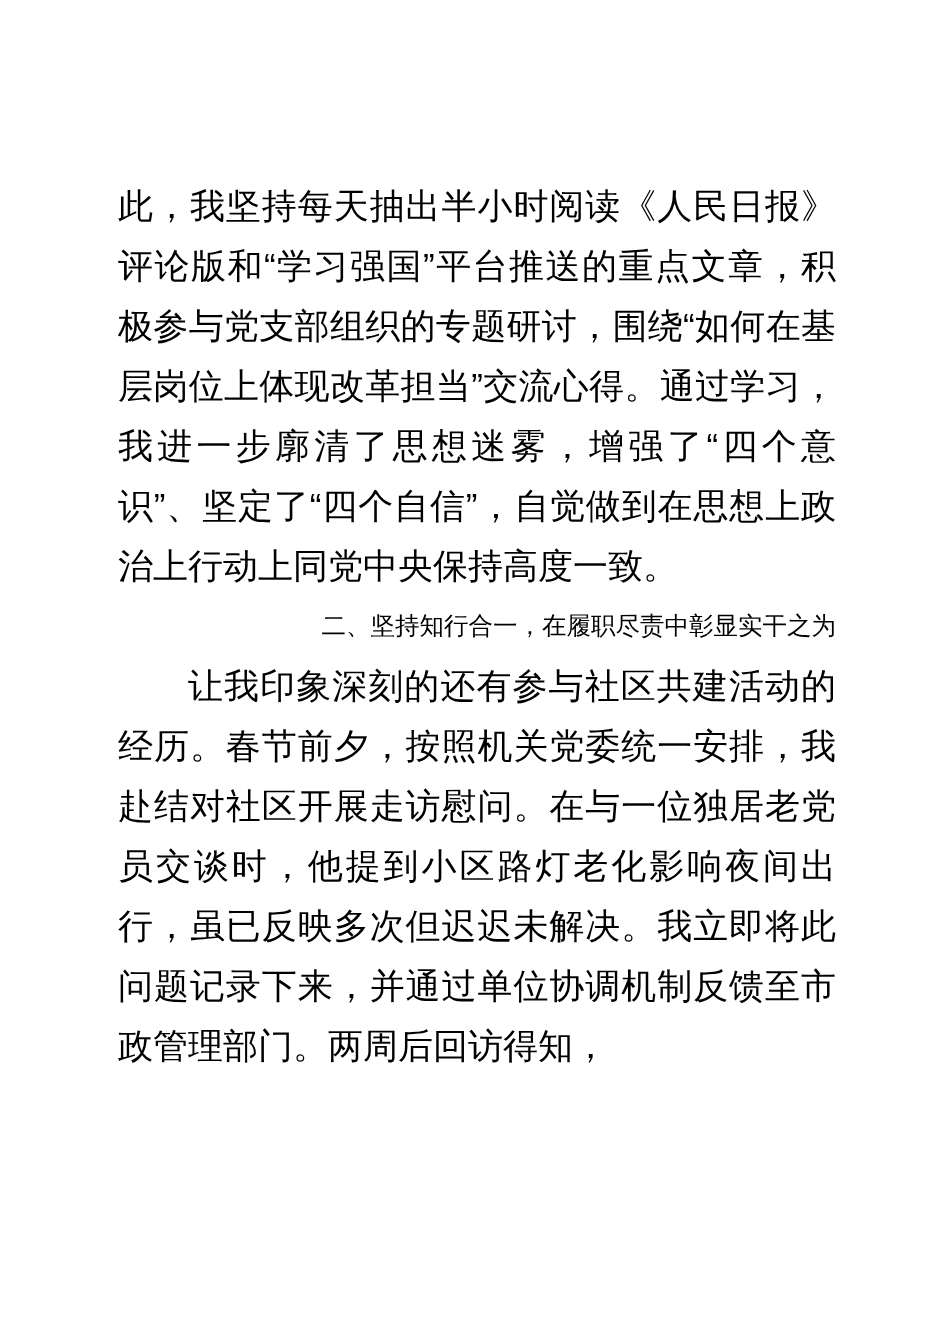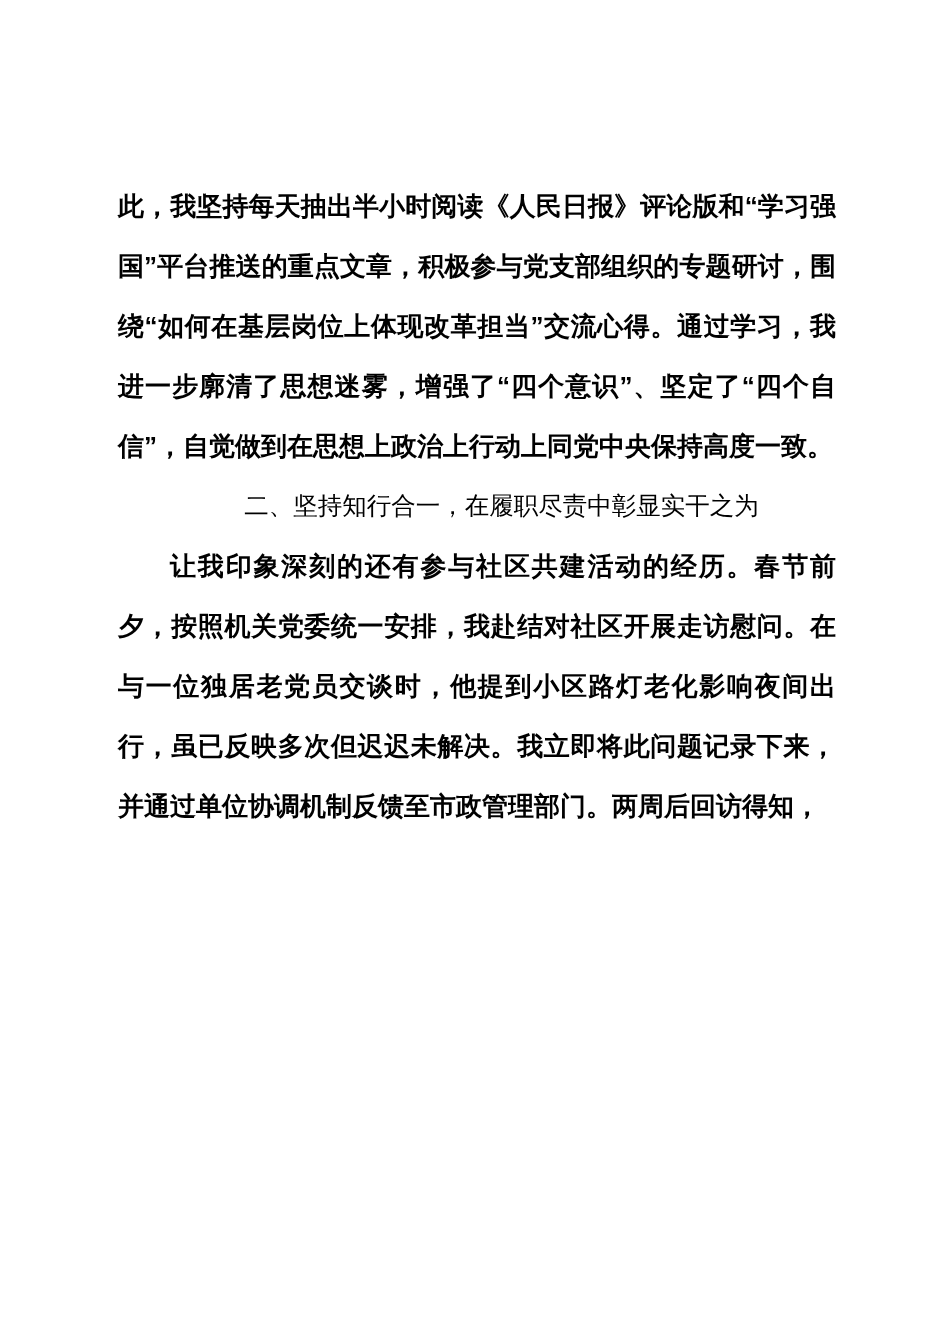--- a/index.html
+++ b/index.html
@@ -20,39 +20,38 @@
     box-sizing: border-box;
   }
   #text-column {
     position: absolute;
     left: 118px;
     top: 176px;
     width: 718px;
   }
   .para {
     margin: 0;
-    font-size: 26px;
+    font-size: 35px;
     line-height: 60px;
     text-align: justify;
     text-justify: inter-character;
     text-align-last: left;
     letter-spacing: 0px;
     word-break: break-all;
     color: #000000;
-    font-weight: bold;
   }
   .para.indent {
     text-indent: 2em;
   }
   .heading {
     margin: 0;
     font-size: 24.5px;
     line-height: 60px;
     text-indent: 2em;
-    text-align: center;
+    text-align: right;
     color: #000000;
     word-break: break-all;
   }
 </style>
 </head>
 <body>
 
 <div id="page">
   <div id="text-column">
 

